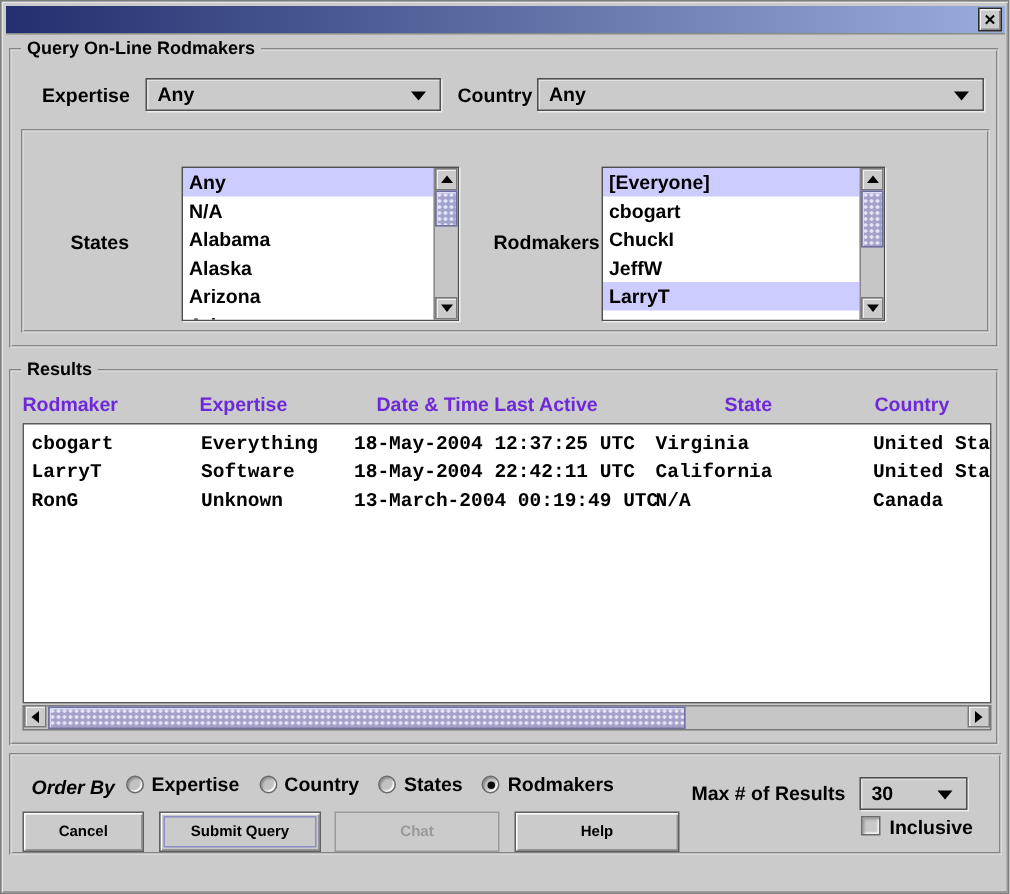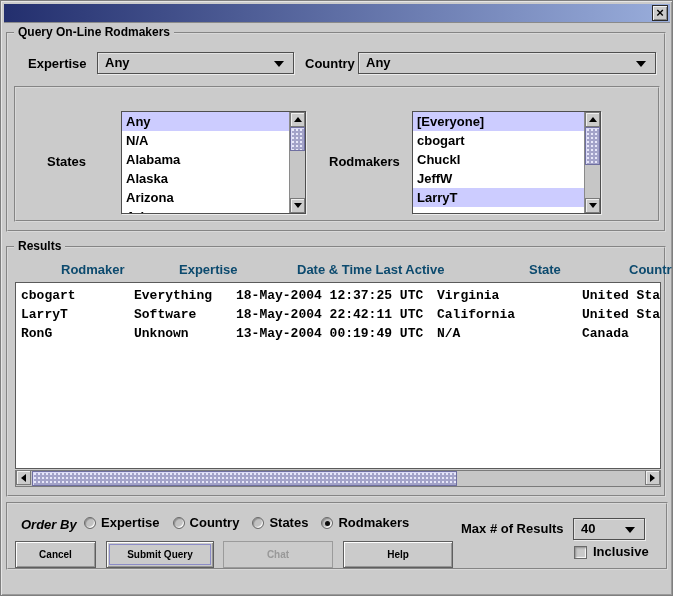--- a/index.html
+++ b/index.html
@@ -38,21 +38,21 @@
   .lbl-expertise{left:20px;top:22px;}
   .lbl-country{left:297px;top:22px;}
 
   
   .inner-panel{position:absolute;left:6px;top:52px;width:646px;height:136px;border:2px groove #d9d9d9;}
   .lbl-states{left:31px;top:66px;}
   .lbl-rodmakers{left:313px;top:66px;}
   .listbox{position:absolute;top:23px;height:103px;border:1px solid #4f4f4f;
     box-shadow:1px 1px 0 #ececec;display:flex;background:#fff;}
   .listbox-states{left:105px;width:185px;}
-  .listbox-rodmakers{left:396px;width:189px;justify-content:space-between;}
+  .listbox-rodmakers{left:385px;width:189px;justify-content:space-between;}
   .list-items{flex:1 1 auto;overflow:hidden;background:#fff;}
   .list-item{height:19px;line-height:19px;padding-left:4px;font-weight:bold;font-size:13px;
     color:#000;white-space:nowrap;cursor:default;}
   .list-item.selected{background:var(--selection-bg,#ccccff);}
 
   
   .vscroll{position:relative;flex:0 0 16px;background:#c6c6c6;border-left:1px solid #8a8a8a;}
   .sb-btn{position:absolute;width:15px;height:15px;background:#cbcbcb;border:1px solid #7a7a7a;
     box-shadow:inset 1px 1px 0 #f0f0f0;display:flex;align-items:center;justify-content:center;cursor:default;}
   .sb-up{top:0;left:0;} .sb-down{bottom:0;left:0;}
@@ -61,21 +61,21 @@
   .tri-left{width:0;height:0;border-top:4px solid transparent;border-bottom:4px solid transparent;border-right:5px solid #000;}
   .tri-right{width:0;height:0;border-top:4px solid transparent;border-bottom:4px solid transparent;border-left:5px solid #000;}
   .vthumb{position:absolute;left:0;width:15px;background:var(--scroll-thumb,#a3a3c9);
     border:1px solid #6f6fa0;box-shadow:inset 1px 1px 0 #d9d9f6;
     background-image:radial-gradient(circle, rgba(235,235,252,.95) 1px, transparent 1.3px);background-size:4px 4px;}
   .vthumb-states{top:15px;height:24px;}
   .vthumb-rodmakers{top:15px;height:38px;}
 
   
   .results-head{position:absolute;left:7px;top:14px;width:646px;height:17px;}
-  .hcol{position:absolute;font-weight:bold;font-size:13px;color:#0c4a6e;white-space:nowrap;cursor:default;margin-left:46px;}
+  .hcol{position:absolute;font-weight:bold;font-size:13px;color:#6d28d9;white-space:nowrap;cursor:default;}
   .hcol.c0{left:0;} .hcol.c1{left:118px;} .hcol.c2{left:236px;} .hcol.c3{left:468px;} .hcol.c4{left:568px;}
   .results-table{position:absolute;left:7px;top:34px;width:646px;height:187px;background:#fff;
     border:1px solid #5a5a5a;overflow:hidden;}
   .trow{position:relative;height:19px;}
   .results-table .rows{padding-top:3px;}
   .bcol{position:absolute;top:0;font-family:"Liberation Mono",monospace;font-weight:bold;font-size:13px;
     line-height:19px;color:#000;white-space:nowrap;}
   .bcol.c0{left:5px;} .bcol.c1{left:118px;} .bcol.c2{left:220px;} .bcol.c3{left:421px;} .bcol.c4{left:566px;}
   .hscroll{position:absolute;left:7px;top:222px;width:646px;height:17px;background:#c6c6c6;
     border:1px solid #7a7a7a;}
@@ -98,21 +98,21 @@
   .btn{position:absolute;top:37px;height:27px;background:#cbcbcb;border:1px solid #5f5f5f;
     box-shadow:inset 1px 1px 0 #fff, inset -1px -1px 0 #969696;
     font-weight:bold;font-size:10px;color:#000;display:flex;align-items:center;justify-content:center;cursor:default;}
   .btn.pos0{left:7px;width:81px;}
   .btn.pos1{left:98px;width:108px;}
   .btn.pos2{left:215px;width:110px;}
   .btn.pos3{left:335px;width:110px;}
   .btn.focused::after{content:'';position:absolute;left:2px;top:2px;right:2px;bottom:2px;border:1px solid #8c8cc6;}
   .btn.disabled{color:var(--disabled-text,#999999);border-color:#9b9b9b;box-shadow:none;}
 
-  .inclusive-wrap{position:absolute;left:566px;top:40px;display:flex;align-items:flex-end;cursor:default;}
+  .inclusive-wrap{position:absolute;left:566px;top:40px;display:flex;align-items:flex-start;cursor:default;}
   .checkbox{width:13px;height:13px;background:#c9c9c9;border:1px solid #6a6a6a;
     box-shadow:inset 1px 1px 2px #8f8f8f, inset -1px -1px 1px #fff;flex:0 0 13px;}
   .checkbox-label{font-weight:bold;font-size:13px;margin-left:6px;color:#000;}
 </style>
 </head>
 <body>
 
 <div class="window">
 
   <div class="titlebar">
@@ -199,21 +199,21 @@
           <div class="trow">
             <span class="bcol c0">LarryT</span>
             <span class="bcol c1">Software</span>
             <span class="bcol c2">18-May-2004 22:42:11 UTC</span>
             <span class="bcol c3">California</span>
             <span class="bcol c4">United States</span>
           </div>
           <div class="trow">
             <span class="bcol c0">RonG</span>
             <span class="bcol c1">Unknown</span>
-            <span class="bcol c2">13-May-2004 00:19:49 UTC</span>
+            <span class="bcol c2">13-March-2004 00:19:49 UTC</span>
             <span class="bcol c3">N/A</span>
             <span class="bcol c4">Canada</span>
           </div>
         </div>
     </div>
     <div class="hscroll">
       <div class="sb-btn sb-left">
           <span class="tri-left"></span>
         </div>
       <div class="hthumb"></div>
@@ -239,21 +239,21 @@
           <span class="radio-label">States</span>
         </span>
         <span class="radio-wrap">
           <span class="radio selected"></span>
           <span class="radio-label">Rodmakers</span>
         </span>
       </div>
 
     <span class="lbl lbl-maxres">Max # of Results</span>
     <div class="combo combo-max">
-      <span>40</span>
+      <span>30</span>
       <span class="combo-arrow"></span>
     </div>
 
     <div id="footer-buttons">
         <div class="btn pos0">Cancel</div>
         <div class="btn pos1 focused">Submit Query</div>
         <div class="btn pos2 disabled">Chat</div>
         <div class="btn pos3">Help</div>
       </div>
 

